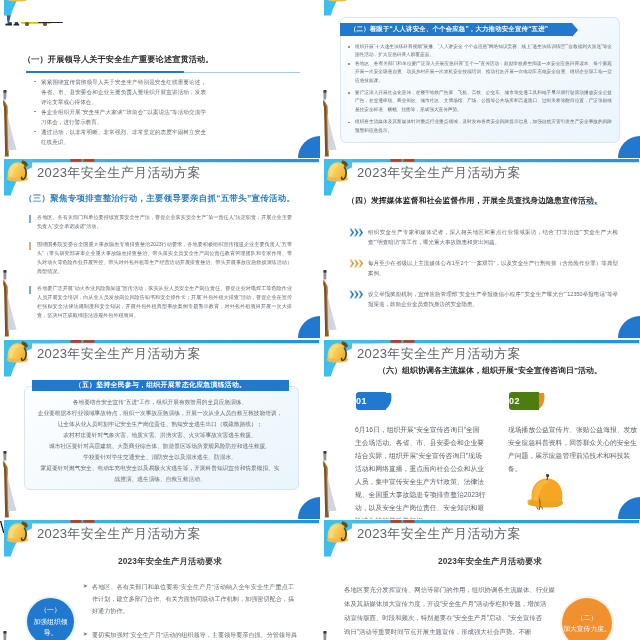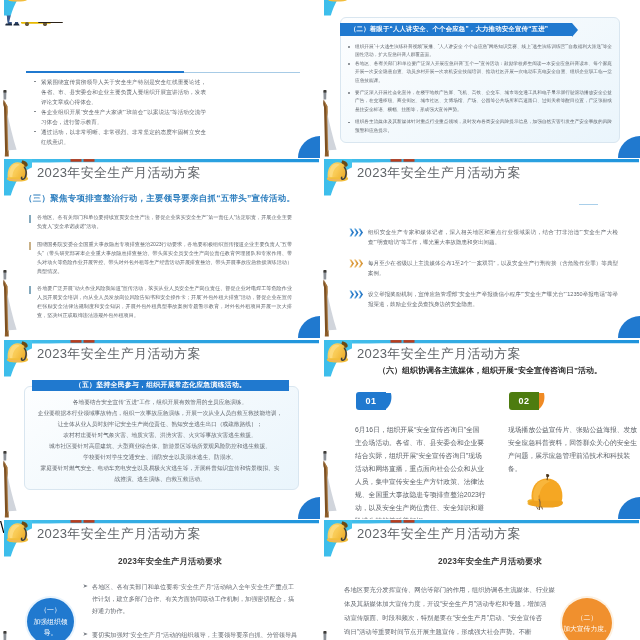--- a/index.html
+++ b/index.html
@@ -37,21 +37,21 @@
   .cardbox{position:absolute;border:1px solid #d9e6f0;border-radius:6px;
      background:linear-gradient(150deg,#fdfeff 0%,#f5fafd 40%,#eaf5fc 100%);}
   .banner{position:absolute;background:#2079cf;color:#fff;font-weight:bold;
           display:flex;align-items:center;white-space:nowrap;}
   .banner .tip{position:absolute;right:-6px;top:0;width:0;height:0;
        border-top:7px solid transparent;border-bottom:7px solid transparent;
        border-left:6px solid #2079cf;}
 
   .numcard{position:absolute;width:46px;height:18px;border-radius:3px 0 0 3px;
            color:#fff;font-size:9px;font-weight:bold;display:flex;align-items:center;
-           justify-content:center;letter-spacing:.6px;}
+           justify-content:flex-start;letter-spacing:.6px;}
   .numcard .nose{position:absolute;right:-8px;top:0;width:8px;height:18px;}
 
   .bigcircle{position:absolute;border-radius:50%;color:#fff;display:flex;flex-direction:column;
              align-items:center;justify-content:center;font-size:6.8px;line-height:11.5px;
              text-align:center;box-shadow:0 0 0 2px #e9f4fd;font-weight:500;}
 
   .ln{position:absolute;font-size:5.6px;line-height:10px;color:#62676e;white-space:nowrap;}
   .ctr{text-align:center;}
   .ab{position:absolute;font-size:5.6px;line-height:10px;color:#62676e;text-align:justify;}
   .ab .chev{position:absolute;left:-19px;top:0.8px;line-height:0;}
@@ -97,20 +97,21 @@
       <path d="M17.4 1.3 C21.4 2.2 23.2 4.6 22.6 6.4 C22.2 7.6 20.4 8.2 18.4 7.6 L16.4 3.6 Z" fill="#6c4a13"></path>
       <path d="M2.6 16.2 C2.6 8.8 6.6 3.3 12.5 3.3 C18.4 3.3 22.2 8.4 22.2 15.4 C22.2 18.2 21.4 20.4 20 21.6 L4.6 21.8 C3.2 20.4 2.6 18.6 2.6 16.2 Z" fill="url(#hgrad)"></path>
       <path d="M4.4 15 C4.4 9.2 7.4 4.8 11.4 4.8 C12.8 4.8 13.9 5.2 14.8 6 C10 7.8 7.4 12.6 7.4 19.2 L5.2 19.2 Z" fill="#fde08a" opacity=".7"></path>
       <path d="M1.8 19.5 C1.8 18.6 3.2 18.2 6.2 18.2 L21.3 18.2 C22.8 18.2 23.4 18.8 23 20 C22.2 21.8 18.6 22.6 12.2 22.6 C5.4 22.6 1.8 21.2 1.8 19.5 Z" fill="#f2be3c"></path>
       <path d="M3.2 19.4 C5 20.5 8 21 12 21 C13.5 21 14.8 20.9 16 20.7" fill="none" stroke="#eba6a0" stroke-width=".9" opacity=".55"></path>
       <path d="M19.4 8.2 C21.4 11.2 21.6 14.6 20.4 17.8 C19.8 19.6 18.6 20.6 17.4 20.2 C16.4 19.9 16.1 18.8 16.8 18.2" fill="none" stroke="#3a3d42" stroke-width="1.5" stroke-linecap="round"></path>
     </svg>
    </div>
 
   </div>
+  <div class="sub" style="left:23px;top:76px">（一）开展领导人关于安全生产重要论述宣贯活动。</div>
   <div class="subline" style="left:26px;top:92.6px;width:158px"></div>
   <div class="tailline" style="left:184px;top:93.6px;width:116px"></div>
   <div class="bl" style="left:41px;top:99px;width:165px"><span class="dot"></span><span>紧紧围绕宣传贯彻领导人关于安全生产特别是安全红线重要论述，各省、市、县安委会和企业主要负责人要组织开展宣讲活动，发表评论文章或心得体会。</span></div>
   <div class="bl" style="left:41px;top:129px;width:165px"><span class="dot"></span><span>各企业组织开展“安全生产大家谈”“班前会”“以案说法”等活动交流学习体会，进行警示教育。</span></div>
   <div class="bl" style="left:41px;top:149px;width:165px"><span class="dot"></span><span>通过活动，以非常明晰、非常强烈、非常坚定的态度牢固树立安全红线意识。</span></div>
   <div class="worker">
    <svg width="64" height="48" viewBox="0 0 64 48">
 
      <path d="M27.5 7.5 H47.5 L45.8 33 H29.2 Z" fill="#ffd400"></path>
      <path d="M27.5 7.5 H33 L31.6 33 H29.2 Z" fill="#ffe14d"></path>
@@ -320,20 +321,21 @@
       <path d="M17.4 1.3 C21.4 2.2 23.2 4.6 22.6 6.4 C22.2 7.6 20.4 8.2 18.4 7.6 L16.4 3.6 Z" fill="#6c4a13"></path>
       <path d="M2.6 16.2 C2.6 8.8 6.6 3.3 12.5 3.3 C18.4 3.3 22.2 8.4 22.2 15.4 C22.2 18.2 21.4 20.4 20 21.6 L4.6 21.8 C3.2 20.4 2.6 18.6 2.6 16.2 Z" fill="url(#hgrad)"></path>
       <path d="M4.4 15 C4.4 9.2 7.4 4.8 11.4 4.8 C12.8 4.8 13.9 5.2 14.8 6 C10 7.8 7.4 12.6 7.4 19.2 L5.2 19.2 Z" fill="#fde08a" opacity=".7"></path>
       <path d="M1.8 19.5 C1.8 18.6 3.2 18.2 6.2 18.2 L21.3 18.2 C22.8 18.2 23.4 18.8 23 20 C22.2 21.8 18.6 22.6 12.2 22.6 C5.4 22.6 1.8 21.2 1.8 19.5 Z" fill="#f2be3c"></path>
       <path d="M3.2 19.4 C5 20.5 8 21 12 21 C13.5 21 14.8 20.9 16 20.7" fill="none" stroke="#eba6a0" stroke-width=".9" opacity=".55"></path>
       <path d="M19.4 8.2 C21.4 11.2 21.6 14.6 20.4 17.8 C19.8 19.6 18.6 20.6 17.4 20.2 C16.4 19.9 16.1 18.8 16.8 18.2" fill="none" stroke="#3a3d42" stroke-width="1.5" stroke-linecap="round"></path>
     </svg>
    </div>
    <div class="hdr-title">2023年安全生产月活动方案</div>
   </div>
+  <div class="sub" style="left:27px;top:36.5px;font-size:7.85px;letter-spacing:.12px">（四）发挥媒体监督和社会监督作用，开展全员查找身边隐患宣传活动。</div>
   <div class="tailline" style="left:259px;top:45.5px;width:19px;background:#a9cfea"></div>
   <div class="ab" style="left:48px;top:69px;width:250px;line-height:10px;font-size:5.5px"><span class="chev"><svg viewBox="0 0 22 13" width="15" height="9">
               <defs>
                 <linearGradient id="cg30" x1="0" y1="0" x2="1" y2="0">
                   <stop offset="0" stop-color="#a8d6f2"></stop>
                   <stop offset=".5" stop-color="#2f86d4"></stop>
                   <stop offset="1" stop-color="#1a5fa8"></stop>
                 </linearGradient>
               </defs>
               <path d="M0.4 0.8 L4.4 6.5 L0.4 12.2 L3.3 12.2 L7.3 6.5 L3.3 0.8 Z" fill="url(#cg30)"></path>

